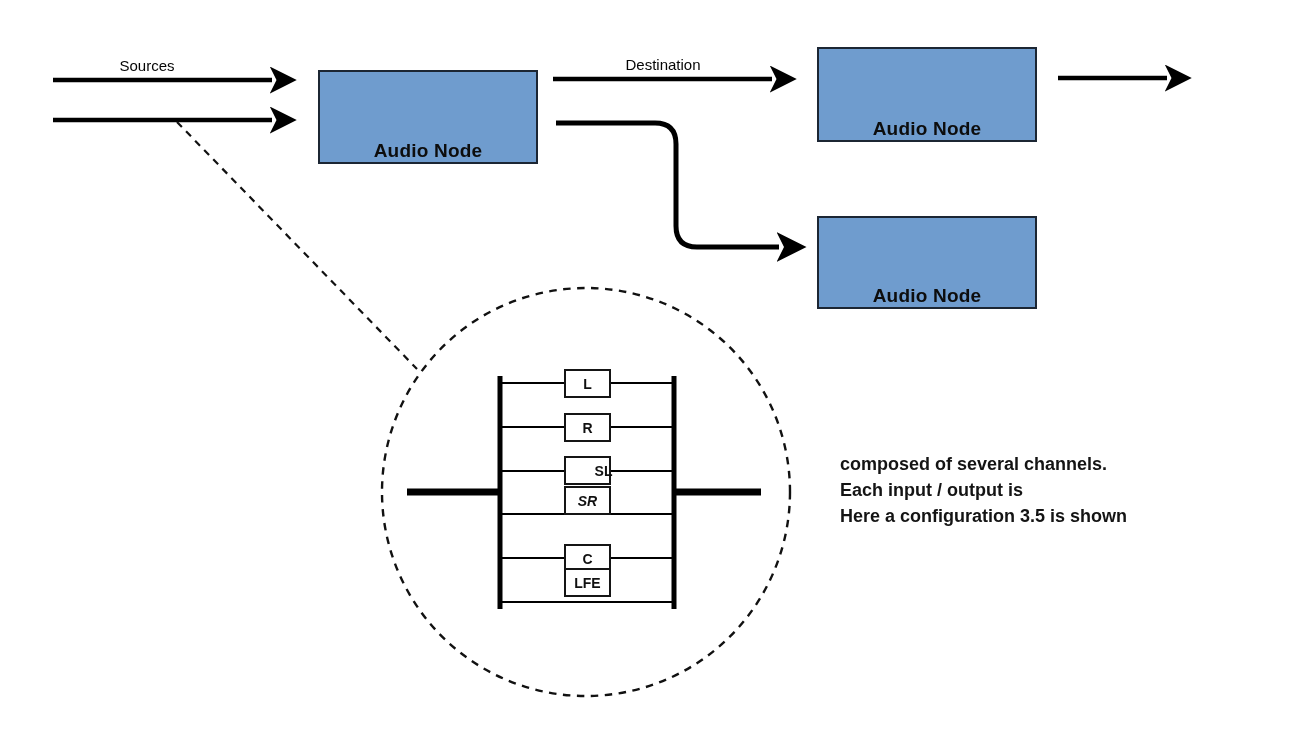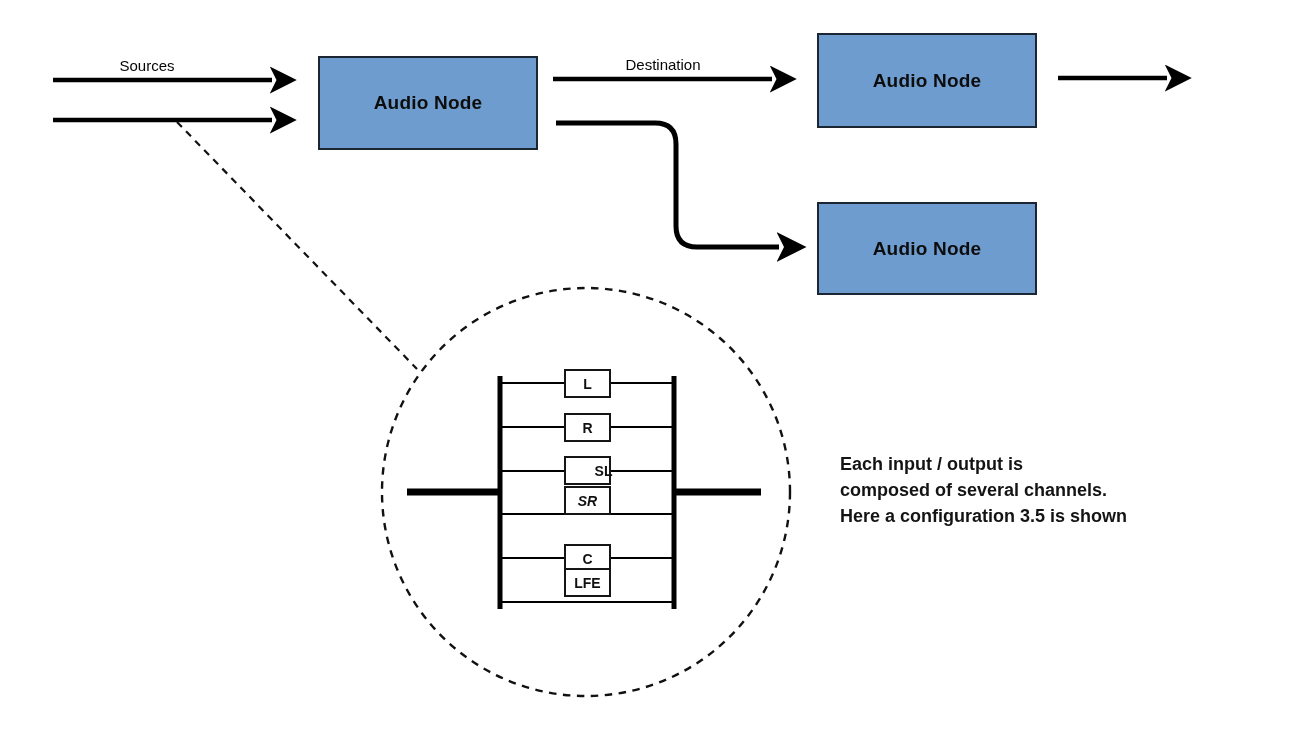--- a/index.html
+++ b/index.html
@@ -19,22 +19,23 @@
     position: absolute;
     left: 0;
     top: 0;
   }
   .node {
     position: absolute;
     box-sizing: border-box;
     background: var(--node-fill, #6f9cce);
     border: 2.5px solid var(--node-border, #1c2633);
     display: flex;
-    align-items: center;
+    align-items: flex-end;
     justify-content: center;
+    margin-top: 14px;
   }
   .node-label {
     font-size: 19px;
     font-weight: bold;
     color: #0d0d0d;
     letter-spacing: 0.2px;
   }
   #node-1 { left: 318px; top: 56px;  width: 220px; height: 94px; }
   #node-2 { left: 817px; top: 33px;  width: 220px; height: 95px; }
   #node-3 { left: 817px; top: 202px; width: 220px; height: 93px; }
@@ -134,18 +135,18 @@
   </div>
 
   <div class="ch-box" id="ch-0">L</div>
   <div class="ch-box" id="ch-1">R</div>
   <div class="ch-box" id="ch-2">SL</div>
   <div class="ch-box" id="ch-3">SR</div>
   <div class="ch-box" id="ch-4">C</div>
   <div class="ch-box" id="ch-5">LFE</div>
 
   <div id="caption">
+    <div>composed of several channels.</div>
     <div>Each input / output is</div>
-    <div>composed of several channels.</div>
     <div>Here a configuration 3.5 is shown</div>
   </div>
 
 </div>
 
 </body></html>

